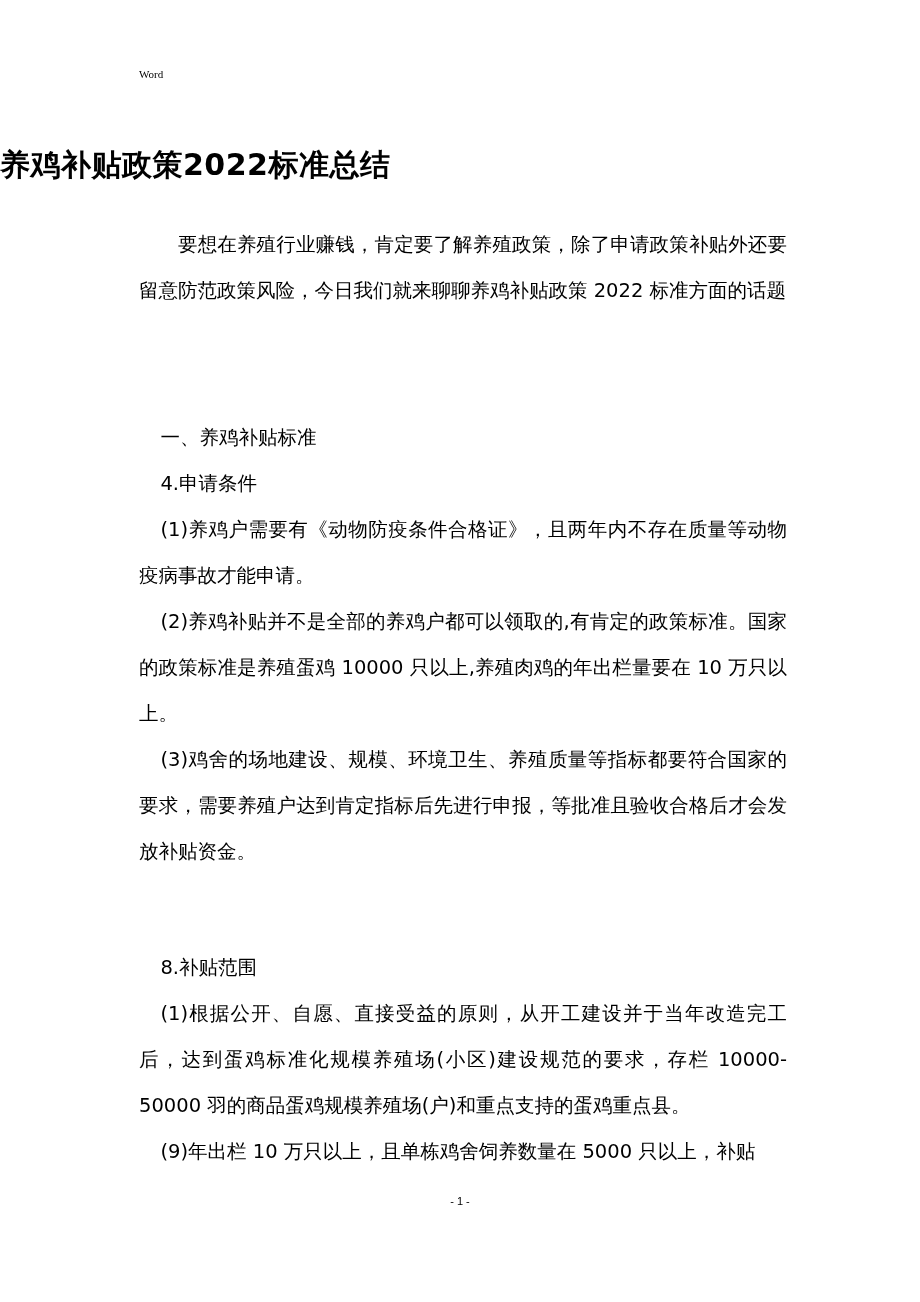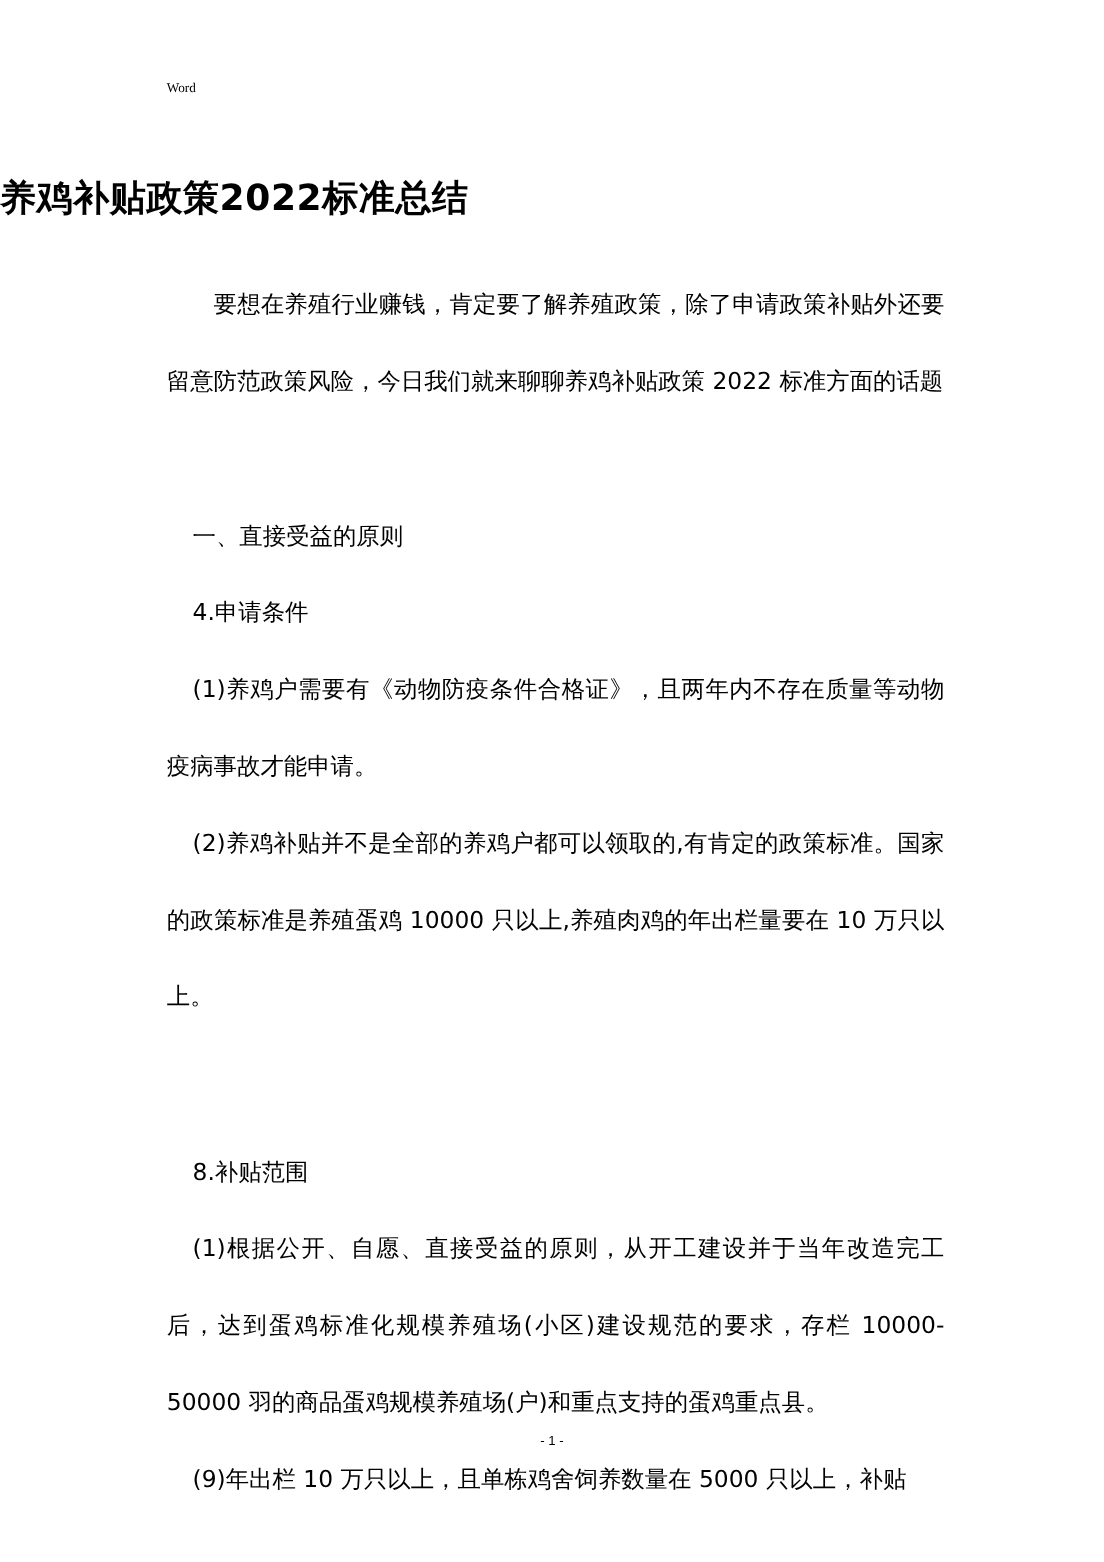--- a/index.html
+++ b/index.html
@@ -30,21 +30,21 @@
     top: 145px;
     font-size: 30px;
     font-weight: bold;
     letter-spacing: 0.5px;
   }
   .body-block {
     position: absolute;
     left: 139px;
     width: 648px;
     font-size: 19.5px;
-    line-height: 64px;
+    line-height: 46px;
     text-align: justify;
     text-justify: inter-ideograph;
   }
   .para {
     margin: 0;
     text-indent: 0;
   }
   .indent-2 { text-indent: 2em; }
   .indent-1 { text-indent: 1.1em; }
   .page-number {
@@ -62,24 +62,25 @@
 
 <div class="header-label">Word</div>
 
 <div class="doc-title">养鸡补贴政策2022标准总结</div>
 
 <div class="body-block" style="top: 222px;">
   <p class="para indent-2">要想在养殖行业赚钱，肯定要了解养殖政策，除了申请政策补贴外还要留意防范政策风险，今日我们就来聊聊养鸡补贴政策 2022 标准方面的话题</p>
 </div>
 
 <div class="body-block" style="top: 415px;">
-  <p class="para indent-1">一、直接受益的原则</p>
+  <p class="para indent-1">一、养鸡补贴标准</p>
   <p class="para indent-1">4.申请条件</p>
   <p class="para indent-1">(1)养鸡户需要有《动物防疫条件合格证》，且两年内不存在质量等动物疫病事故才能申请。</p>
   <p class="para indent-1">(2)养鸡补贴并不是全部的养鸡户都可以领取的,有肯定的政策标准。国家的政策标准是养殖蛋鸡 10000 只以上,养殖肉鸡的年出栏量要在 10 万只以上。</p>
+  <p class="para indent-1">(3)鸡舍的场地建设、规模、环境卫生、养殖质量等指标都要符合国家的要求，需要养殖户达到肯定指标后先进行申报，等批准且验收合格后才会发放补贴资金。</p>
 </div>
 
 <div class="body-block" style="top: 945px;">
   <p class="para indent-1">8.补贴范围</p>
   <p class="para indent-1">(1)根据公开、自愿、直接受益的原则，从开工建设并于当年改造完工后，达到蛋鸡标准化规模养殖场(小区)建设规范的要求，存栏 10000-50000 羽的商品蛋鸡规模养殖场(户)和重点支持的蛋鸡重点县。</p>
   <p class="para indent-1">(9)年出栏 10 万只以上，且单栋鸡舍饲养数量在 5000 只以上，补贴</p>
 </div>
 
 <div class="page-number">- 1 -</div>
 

